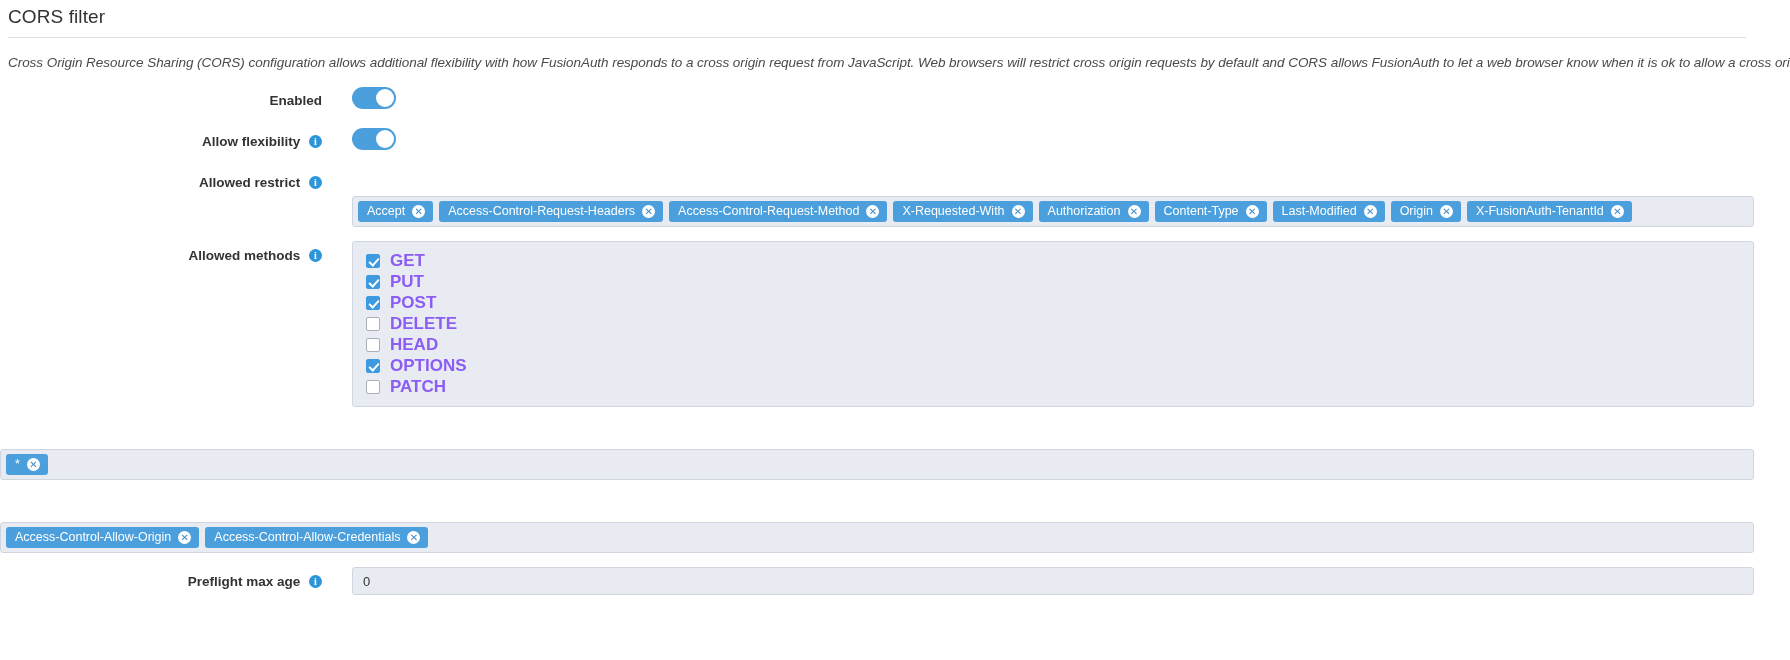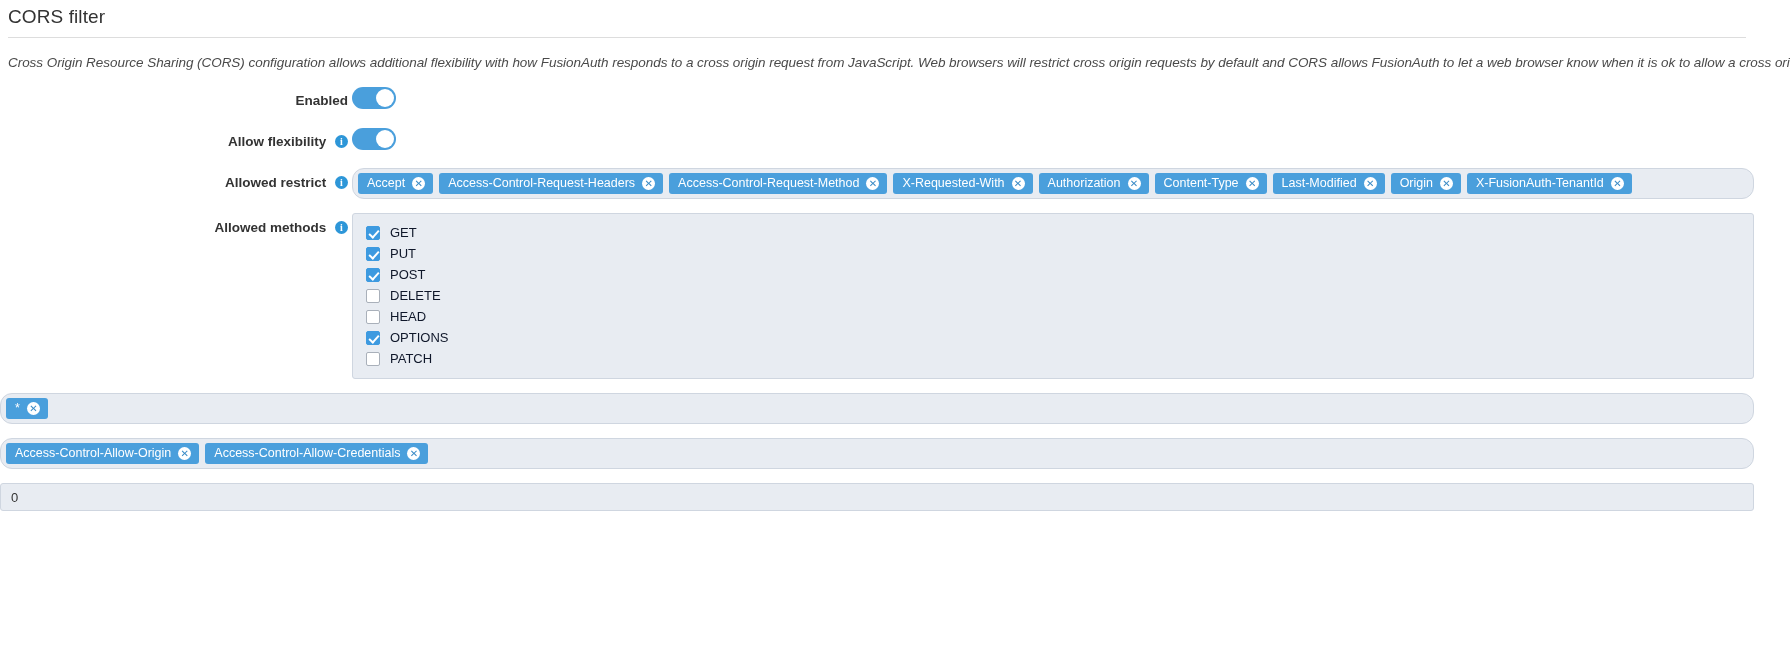--- a/index.html
+++ b/index.html
@@ -38,21 +38,21 @@
   .form { margin-top: 16px; }
   .row {
     display: flex;
     align-items: flex-start;
     margin-bottom: 14px;
   }
   .label-cell {
     width: 352px;
     flex: 0 0 352px;
     text-align: right;
-    padding-right: 4px;
+    padding-right: 30px;
     font-size: 13.5px;
     font-weight: bold;
     color: #333333;
     padding-top: 7px;
     white-space: nowrap;
   }
   .field-cell {
     flex: 1 1 auto;
     min-width: 0;
   }
@@ -88,27 +88,28 @@
     top: 2px; left: 24px;
     width: 18px; height: 18px;
     border-radius: 50%;
     background: #ffffff;
   }
 
   
   .chips-box {
     background: #e8ecf2;
     border: 1px solid #cfd6e0;
-    border-radius: 12px;
+    border-radius: 3px;
     padding: 4px 5px;
     display: flex;
     flex-wrap: nowrap;
     align-items: flex-end;
     min-height: 28px;
     overflow: hidden;
+    margin-top: 28px;
   }
   .chip {
     background: #4a9fdc;
     color: #ffffff;
     font-size: 12.5px;
     border-radius: 3px;
     padding: 3px 8px 3px 9px;
     margin-right: 6px;
     display: inline-flex;
     align-items: center;
@@ -162,22 +163,23 @@
     content: "";
     position: absolute;
     left: 4px; top: 1px;
     width: 4px; height: 8px;
     border: solid #ffffff;
     border-width: 0 2px 2px 0;
     transform: rotate(42deg);
   }
   .check-label {
     margin-left: 10px;
-    font-size: 13px;
-    color: #0f172a;
+    font-size: 17px;
+    color: #8b5cf6;
+    font-weight: bold;
   }
 
   
   .text-input {
     background: #e8ecf2;
     border: 1px solid #cfd6e0;
     border-radius: 3px;
     height: 28px;
     line-height: 26px;
     font-size: 13px;
@@ -327,20 +329,24 @@
             </span>
             <span class="chip">
               <span class="chip-label">Access-Control-Allow-Credentials</span>
               <span class="chip-x">✕</span>
             </span>
           </div>
       </div>
     </div>
 
     <div class="row">
+      <div class="label-cell">
+        <span>Preflight max age</span>
+        <span class="info-icon">i</span>
+      </div>
       <div class="field-cell">
         <input class="text-input" type="text" value="0" style="">
       </div>
     </div>
 
 
   </div>
 </div>
 
 </body></html>

